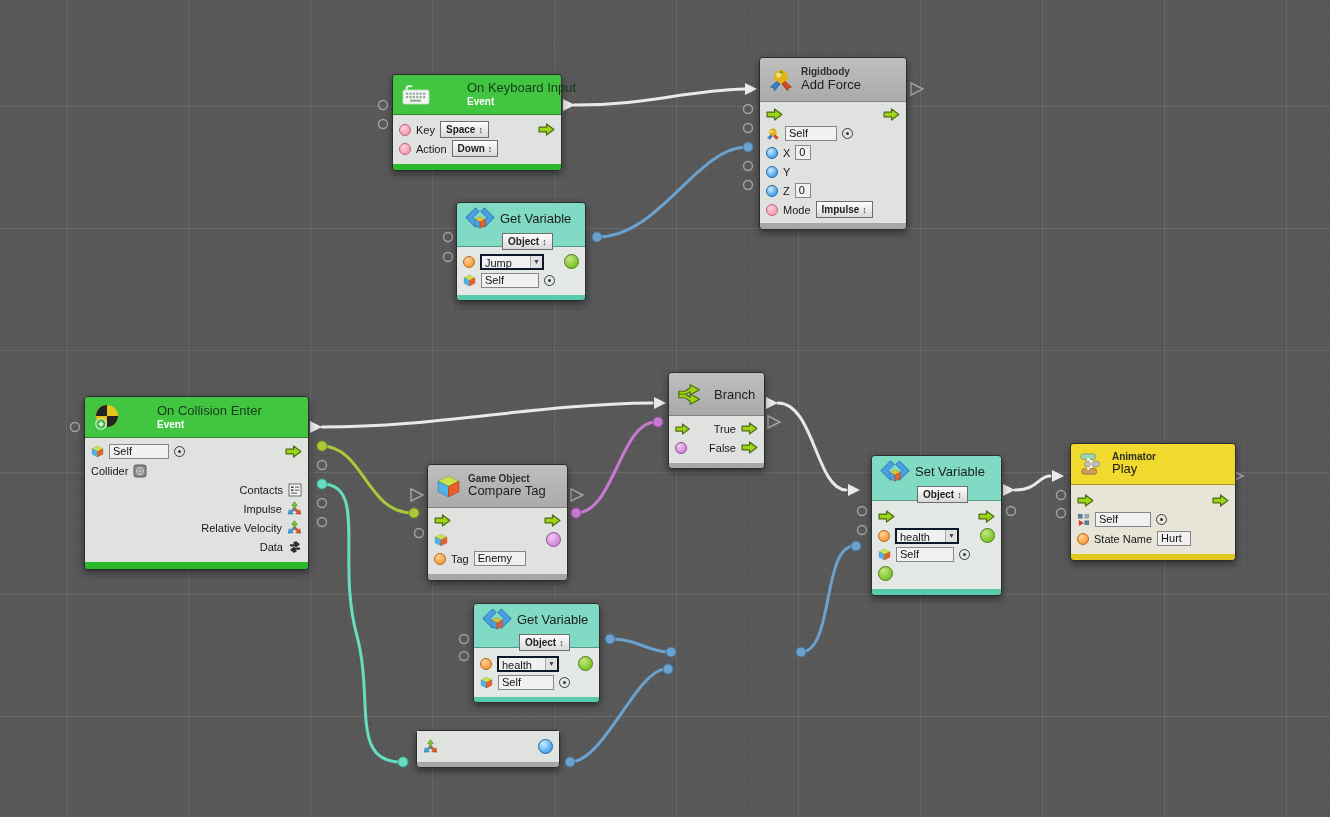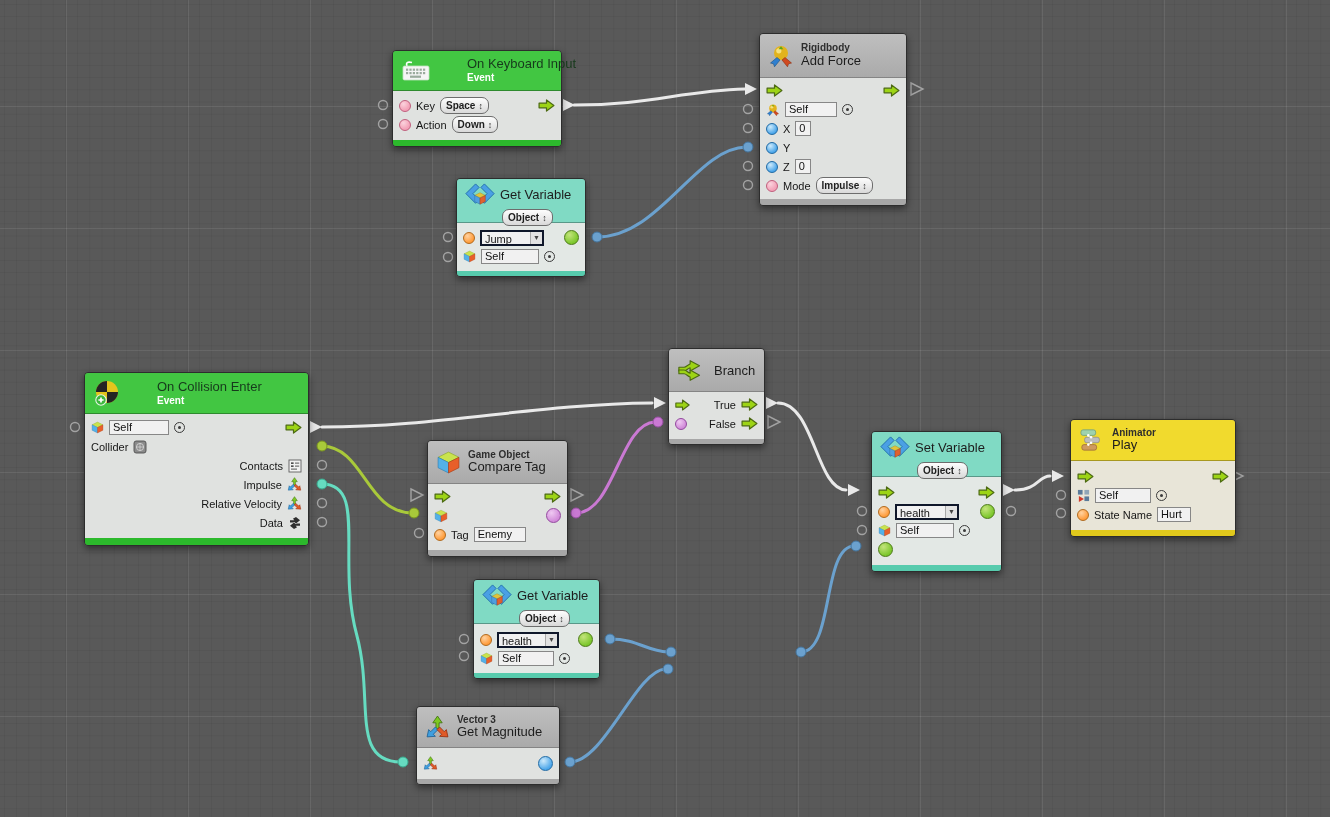--- a/index.html
+++ b/index.html
@@ -10,21 +10,21 @@
       linear-gradient(to right, rgba(200,200,200,.13) 1px, transparent 1px),
       linear-gradient(to bottom, rgba(200,200,200,.13) 1px, transparent 1px),
       linear-gradient(to right, rgba(0,0,0,.05) 1px, transparent 1px),
       linear-gradient(to bottom, rgba(0,0,0,.05) 1px, transparent 1px);
     background-size:122px 122px,122px 122px,12.2px 12.2px,12.2px 12.2px;
     background-position:66px 0,0 106px,4px 0,0 4px;
     font-family:"Liberation Sans","DejaVu Sans",sans-serif;
   }
   #wires{position:absolute;left:0;top:0;z-index:1;}
   .node{position:absolute;z-index:2;border-radius:4px;border:1px solid #2d2d2d;
-        box-shadow:0 3px 7px rgba(0,0,0,.45);box-sizing:border-box;}
+        box-shadow:0 3px 7px rgba(0,0,0,.45);box-sizing:border-box;margin-top:24px;}
   .hdr{border-radius:3px 3px 0 0;display:flex;align-items:center;gap:7px;
        padding:3px 8px;box-sizing:border-box;border-bottom:1px solid rgba(0,0,0,.3);}
   .hcol{display:flex;flex-direction:column;line-height:1.15;}
   .title{font-size:13px;color:#1d1d1d;white-space:nowrap;}
   .cat{font-size:10px;font-weight:bold;color:#2e2e2e;white-space:nowrap;}
   .sub{font-size:10px;font-weight:bold;color:#fff;}
   .body{background:#e0e2e0;box-sizing:border-box;}
   .ftr{border-radius:0 0 3px 3px;}
   .green  .hdr{background:#42c642;gap:36px;}
   .green  .title{color:#173a1c;}
@@ -49,21 +49,21 @@
   .p.purple{background:radial-gradient(circle at 35% 30%,#efc9f2,#d18ad9 70%);border:1px solid #93489f;}
   .tf{background:#f1f1f1;border:1px solid #878787;height:15px;line-height:13px;
       padding:0 3px;font-size:11px;color:#111;box-sizing:border-box;flex:none;
       white-space:nowrap;overflow:hidden;}
   .sel{display:flex;align-items:stretch;background:#f1f1f1;border:2px solid #0f172a;
        height:16px;font-size:11px;box-sizing:border-box;flex:none;}
   .sel .txt{padding:1px 3px 0;flex:1;}
   .sel .arr{width:11px;background:#e2e2e2;border-left:1px solid #a8a8a8;color:#444;
        font-size:7px;display:flex;align-items:center;justify-content:center;}
   .dd{display:inline-flex;align-items:center;gap:3px;background:linear-gradient(#fdfdfd,#d9d9d9);
-      border:1px solid #6d6d6d;border-radius:7px;height:15px;padding:0 5px;
+      border:1px solid #6d6d6d;border-radius:0;height:15px;padding:0 5px;
       font-size:10px;font-weight:bold;color:#1e1e1e;flex:none;white-space:nowrap;}
   .dd:after{content:"\2195";font-size:9px;color:#333;font-weight:normal;}
   .target{width:9px;height:9px;border:1.5px solid #3a3a3a;border-radius:50%;
       position:relative;box-sizing:content-box;flex:none;}
   .target:after{content:"";position:absolute;left:2.5px;top:2.5px;width:3px;height:3px;
       background:#3a3a3a;border-radius:50%;}
   .ic{flex:none;display:block;}
   .garrow{flex:none;display:block;}
   .hdd{margin:1px 0 2px 37px;}
 </style>
@@ -596,29 +596,20 @@
           </svg>
       <span class="tf" style="width:56px;">Self</span>
       <span class="target"></span>
     </div>
   </div>
   <div class="ftr" style="height:5px;"></div>
 </div>
 
 
 <div class="node gray" style="left:416px;top:706px;width:144px;">
-  <div class="hdr" style="height:41px;">
-    <svg class="ic" width="25" height="25">
-          <use href="#i-v3"></use>
-        </svg>
-    <div class="hcol">
-      <span class="cat">Vector 3</span>
-      <span class="title">Get Magnitude</span>
-    </div>
-  </div>
   <div class="body" style="padding:6px 0;">
     <div class="row">
       <svg class="ic" width="15" height="15">
             <use href="#i-v3"></use>
           </svg>
       <span class="sp"></span>
       <span class="p blue lg"></span>
     </div>
   </div>
   <div class="ftr" style="height:5px;"></div>

